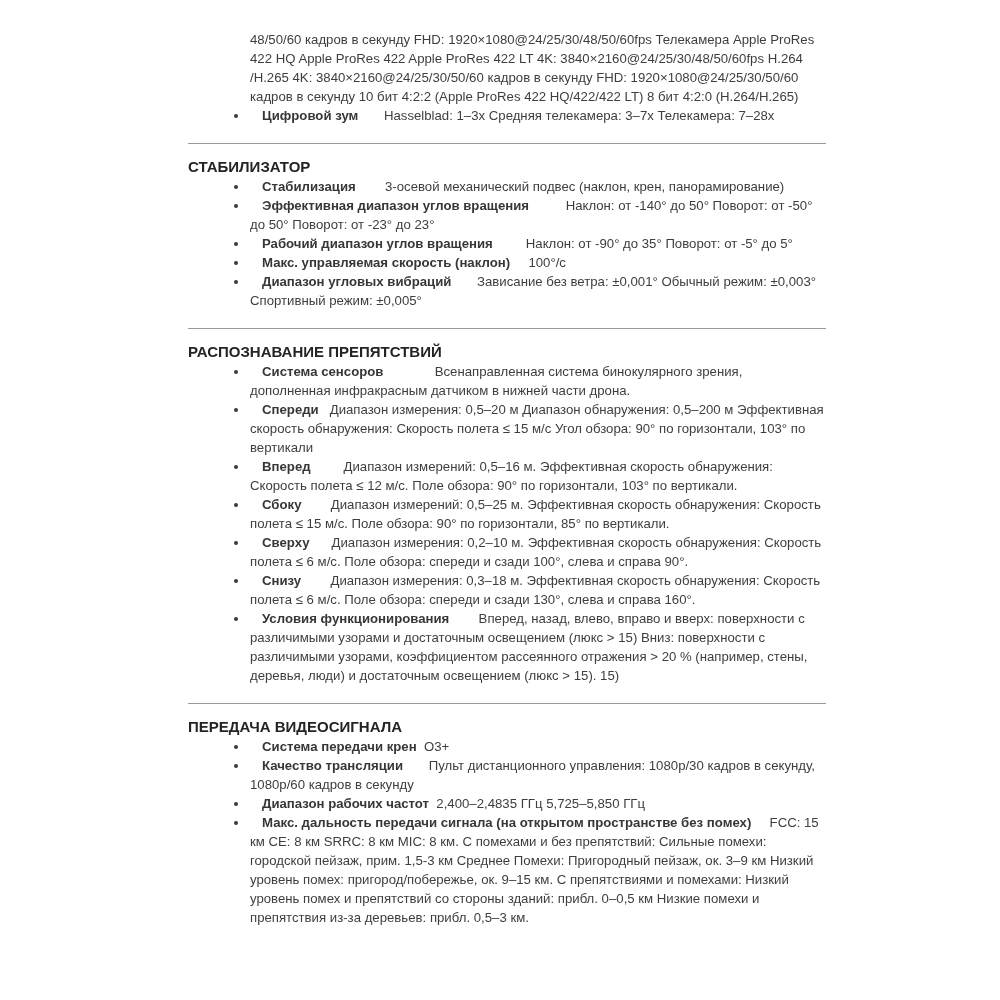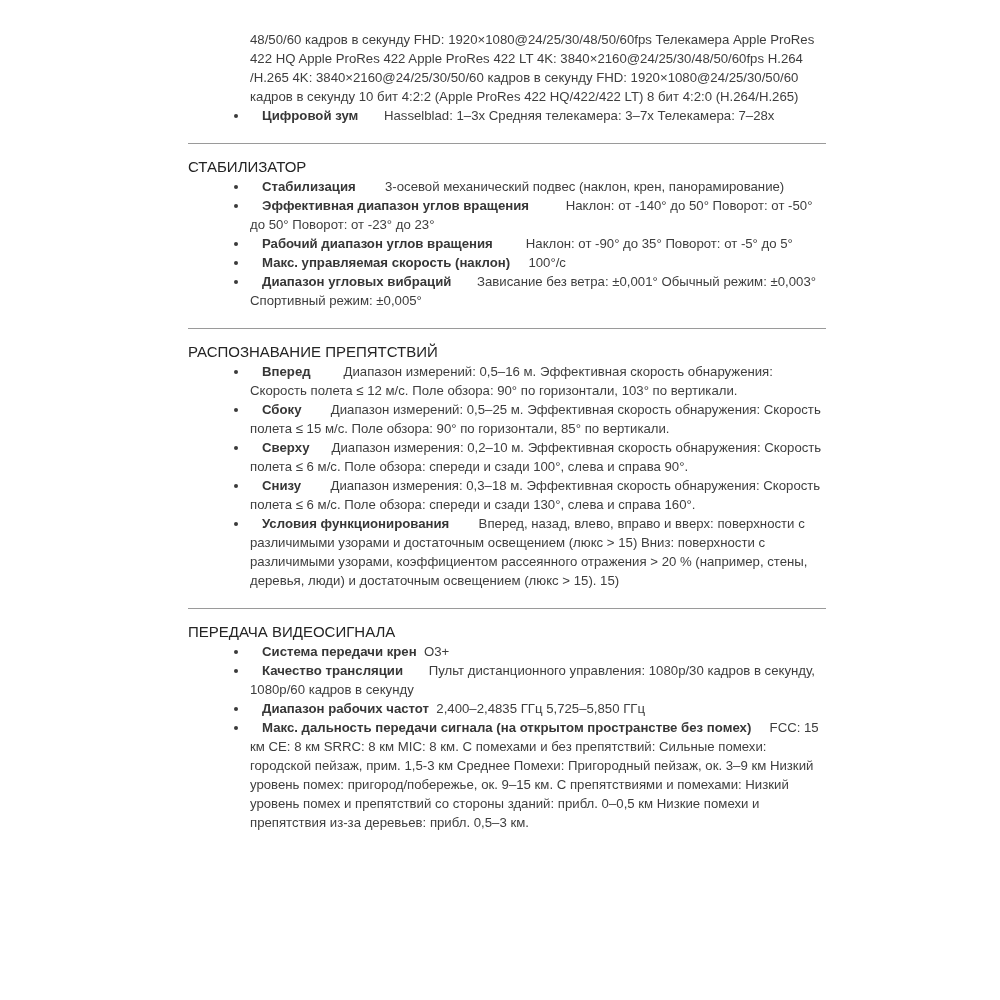--- a/index.html
+++ b/index.html
@@ -47,21 +47,21 @@
   .val  { white-space: pre-wrap; margin-top: 16px; }
   hr.rule {
     border: 0;
     border-top: 1px solid #9a9a9a;
     margin: 18px 0 0 0;
     width: 100%;
   }
   h2.section-heading {
     font-size: 15px;
     line-height: 19px;
-    font-weight: 400;
+    font-weight: 700;
     color: #242424;
     margin: 13px 0 1px 0;
   }
 </style>
 </head>
 <body>
 
 <div class="content">
 
   <p class="cont">48/50/60 кадров в секунду FHD: 1920×1080@24/25/30/48/50/60fps Телекамера Apple ProRes 422 HQ Apple ProRes 422 Apple ProRes 422 LT 4K: 3840×2160@24/25/30/48/50/60fps H.264 /H.265 4K: 3840×2160@24/25/30/50/60 кадров в секунду FHD: 1920×1080@24/25/30/50/60 кадров в секунду 10 бит 4:2:2 (Apple ProRes 422 HQ/422/422 LT) 8 бит 4:2:0 (H.264/H.265)</p>
@@ -79,20 +79,22 @@
       <li><strong class="term">Рабочий диапазон углов вращения</strong><span class="val">         Наклон: от -90° до 35° Поворот: от -5° до 5°</span></li>
       <li><strong class="term">Макс. управляемая скорость (наклон)</strong><span class="val">     100°/с</span></li>
       <li><strong class="term">Диапазон угловых вибраций</strong><span class="val">       Зависание без ветра: ±0,001° Обычный режим: ±0,003° Спортивный режим: ±0,005°</span></li>
     </ul>
   </section>
 
   <section>
     <hr class="rule">
     <h2 class="section-heading">РАСПОЗНАВАНИЕ ПРЕПЯТСТВИЙ</h2>
     <ul class="speclist">
+      <li><strong class="term">Система сенсоров</strong><span class="val">              Всенаправленная система бинокулярного зрения, дополненная инфракрасным датчиком в нижней части дрона.</span></li>
+      <li><strong class="term">Спереди</strong><span class="val">   Диапазон измерения: 0,5–20 м Диапазон обнаружения: 0,5–200 м Эффективная скорость обнаружения: Скорость полета ≤ 15 м/с Угол обзора: 90° по горизонтали, 103° по вертикали</span></li>
       <li><strong class="term">Вперед</strong><span class="val">         Диапазон измерений: 0,5–16 м. Эффективная скорость обнаружения: Скорость полета ≤ 12 м/с. Поле обзора: 90° по горизонтали, 103° по вертикали.</span></li>
       <li><strong class="term">Сбоку</strong><span class="val">        Диапазон измерений: 0,5–25 м. Эффективная скорость обнаружения: Скорость полета ≤ 15 м/с. Поле обзора: 90° по горизонтали, 85° по вертикали.</span></li>
       <li><strong class="term">Сверху</strong><span class="val">      Диапазон измерения: 0,2–10 м. Эффективная скорость обнаружения: Скорость полета ≤ 6 м/с. Поле обзора: спереди и сзади 100°, слева и справа 90°.</span></li>
       <li><strong class="term">Снизу</strong><span class="val">        Диапазон измерения: 0,3–18 м. Эффективная скорость обнаружения: Скорость полета ≤ 6 м/с. Поле обзора: спереди и сзади 130°, слева и справа 160°.</span></li>
       <li><strong class="term">Условия функционирования</strong><span class="val">        Вперед, назад, влево, вправо и вверх: поверхности с различимыми узорами и достаточным освещением (люкс &gt; 15) Вниз: поверхности с различимыми узорами, коэффициентом рассеянного отражения &gt; 20 % (например, стены, деревья, люди) и достаточным освещением (люкс &gt; 15). 15)</span></li>
     </ul>
   </section>
 
   <section>
     <hr class="rule">

